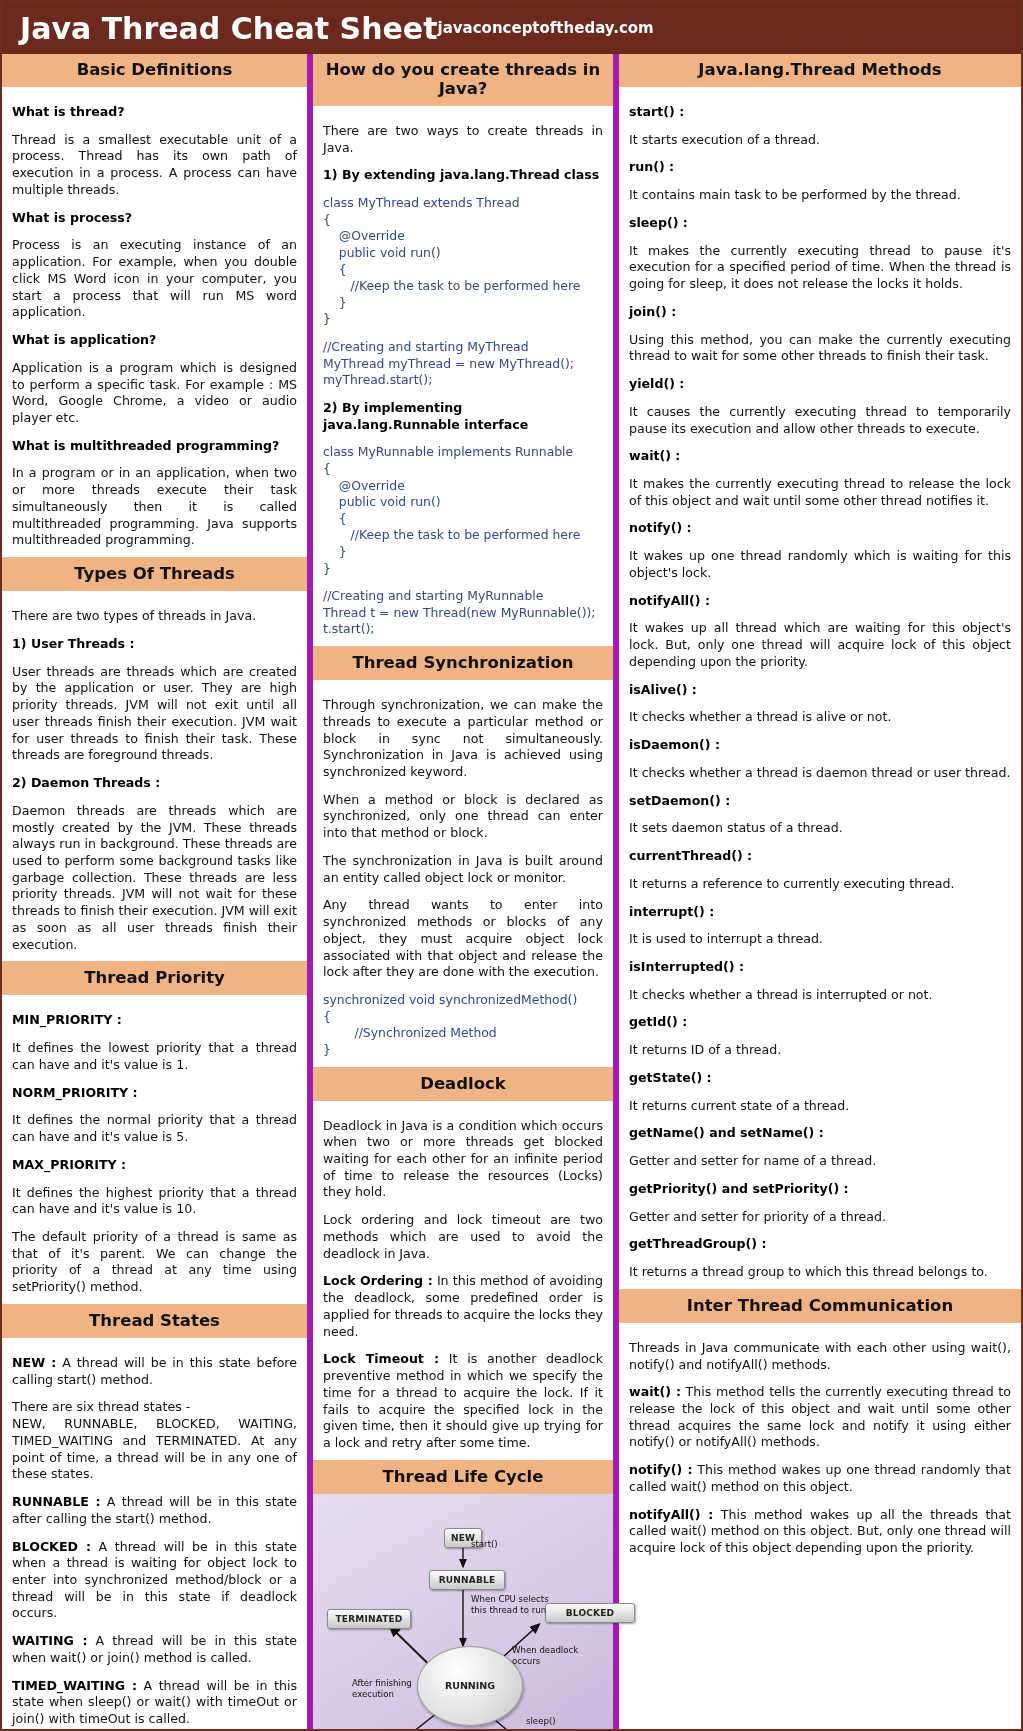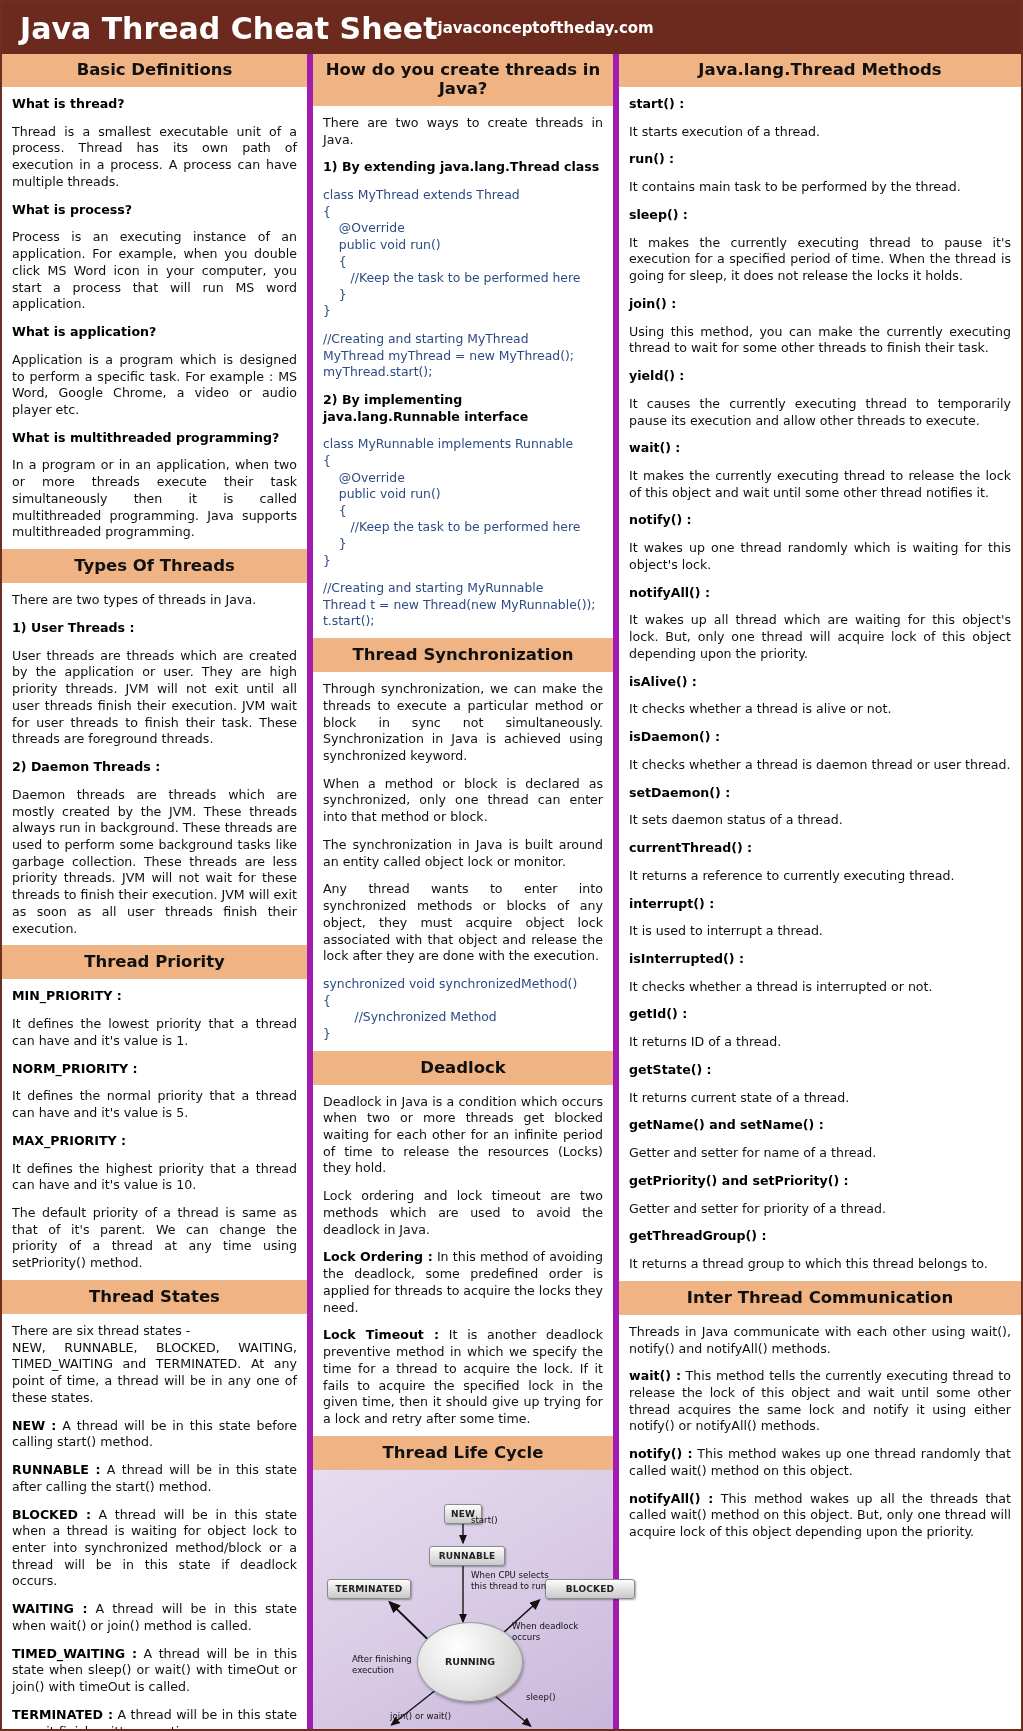--- a/index.html
+++ b/index.html
@@ -67,21 +67,21 @@
     font-size: 16.5px;
     color: #111111;
     padding: 6px 4px 7px 4px;
     box-sizing: border-box;
     border-top: 1px solid #e7b98f;
     border-bottom: 1px solid #e7b98f;
   }
   .band.top { border-top: none; }
 
   .body {
-    padding: 9px 10px 8px 10px;
+    padding: 17px 10px 8px 10px;
     box-sizing: border-box;
   }
   p.t {
     margin: 0 0 11px 0;
     font-size: 12.6px;
     line-height: 1.33;
     color: #101010;
     text-align: justify;
   }
   p.t:last-child { margin-bottom: 0; }
@@ -188,23 +188,23 @@
           <p class="t nj"><b class="h">MIN_PRIORITY :</b></p>
           <p class="t">It defines the lowest priority that a thread can have and it's value is 1.</p>
           <p class="t nj"><b class="h">NORM_PRIORITY :</b></p>
           <p class="t">It defines the normal priority that a thread can have and it's value is 5.</p>
           <p class="t nj"><b class="h">MAX_PRIORITY :</b></p>
           <p class="t">It defines the highest priority that a thread can have and it's value is 10.</p>
           <p class="t">The default priority of a thread is same as that of it's parent. We can change the priority of a thread at any time using setPriority() method.</p>
         </div>
         <div class="band">Thread States</div>
         <div class="body">
+          <p class="t"><b class="h">NEW :</b><span> A thread will be in this state before calling start() method.</span></p>
           <p class="t" style="white-space: pre-line;">There are six thread states -
 NEW, RUNNABLE, BLOCKED, WAITING, TIMED_WAITING and TERMINATED. At any point of time, a thread will be in any one of these states.</p>
-          <p class="t"><b class="h">NEW :</b><span> A thread will be in this state before calling start() method.</span></p>
           <p class="t"><b class="h">RUNNABLE :</b><span> A thread will be in this state after calling the start() method.</span></p>
           <p class="t"><b class="h">BLOCKED :</b><span> A thread will be in this state when a thread is waiting for object lock to enter into synchronized method/block or a thread will be in this state if deadlock occurs.</span></p>
           <p class="t"><b class="h">WAITING :</b><span> A thread will be in this state when wait() or join() method is called.</span></p>
           <p class="t"><b class="h">TIMED_WAITING :</b><span> A thread will be in this state when sleep() or wait() with timeOut or join() with timeOut is called.</span></p>
           <p class="t"><b class="h">TERMINATED :</b><span> A thread will be in this state once it finishes it's execution.</span></p>
         </div>
       </div>
     <div class="col col-2" id="col-mid">
         <div class="band top">How do you create threads in Java?</div>
         <div class="body">
@@ -262,21 +262,21 @@
             </defs>
             <line x1="153" y1="34" x2="153" y2="73" stroke="#111" stroke-width="1.4" marker-end="url(#ah)"></line>
             <line x1="153" y1="96" x2="153" y2="152" stroke="#111" stroke-width="1.4" marker-end="url(#ah)"></line>
             <line x1="123" y1="175" x2="78" y2="132" stroke="#111" stroke-width="1.8" marker-end="url(#ah)"></line>
             <line x1="186" y1="170" x2="231" y2="130" stroke="#111" stroke-width="1.6" marker-end="url(#ah)"></line>
             <line x1="170" y1="213" x2="222" y2="256" stroke="#111" stroke-width="1.4" marker-end="url(#ah)"></line>
             <line x1="133" y1="214" x2="80" y2="255" stroke="#111" stroke-width="1.4" marker-end="url(#ah)"></line>
           </svg>
           <div class="lc-box" style="left: 131px; top: 14px; width: 38px; margin-top: 20px;">NEW</div>
           <div class="lc-box" style="left: 116px; top: 76px; width: 76px;">RUNNABLE</div>
-          <div class="lc-box" style="left: 14px; top: 109px; width: 84px;">TERMINATED</div>
+          <div class="lc-box" style="left: 14px; top: 115px; width: 84px;">TERMINATED</div>
           <div class="lc-box" style="left: 232px; top: 109px; width: 90px;">BLOCKED</div>
           <div class="lc-box" style="left: 16px; top: 261px; width: 72px;">WAITING</div>
           <div class="lc-box" style="left: 222px; top: 261px; width: 84px;">TIMED_WAITING</div>
           <div class="lc-circle" style="left: 104px; top: 152px;">RUNNING</div>
           <div class="lc-label" style="left: 158px; top: 45px;">start()</div>
           <div class="lc-label" style="left: 158px; top: 100px;">When CPU selects
 this thread to run</div>
           <div class="lc-label" style="left: 199px; top: 151px;">When deadlock
 occurs</div>
           <div class="lc-label" style="left: 39px; top: 184px;">After finishing

